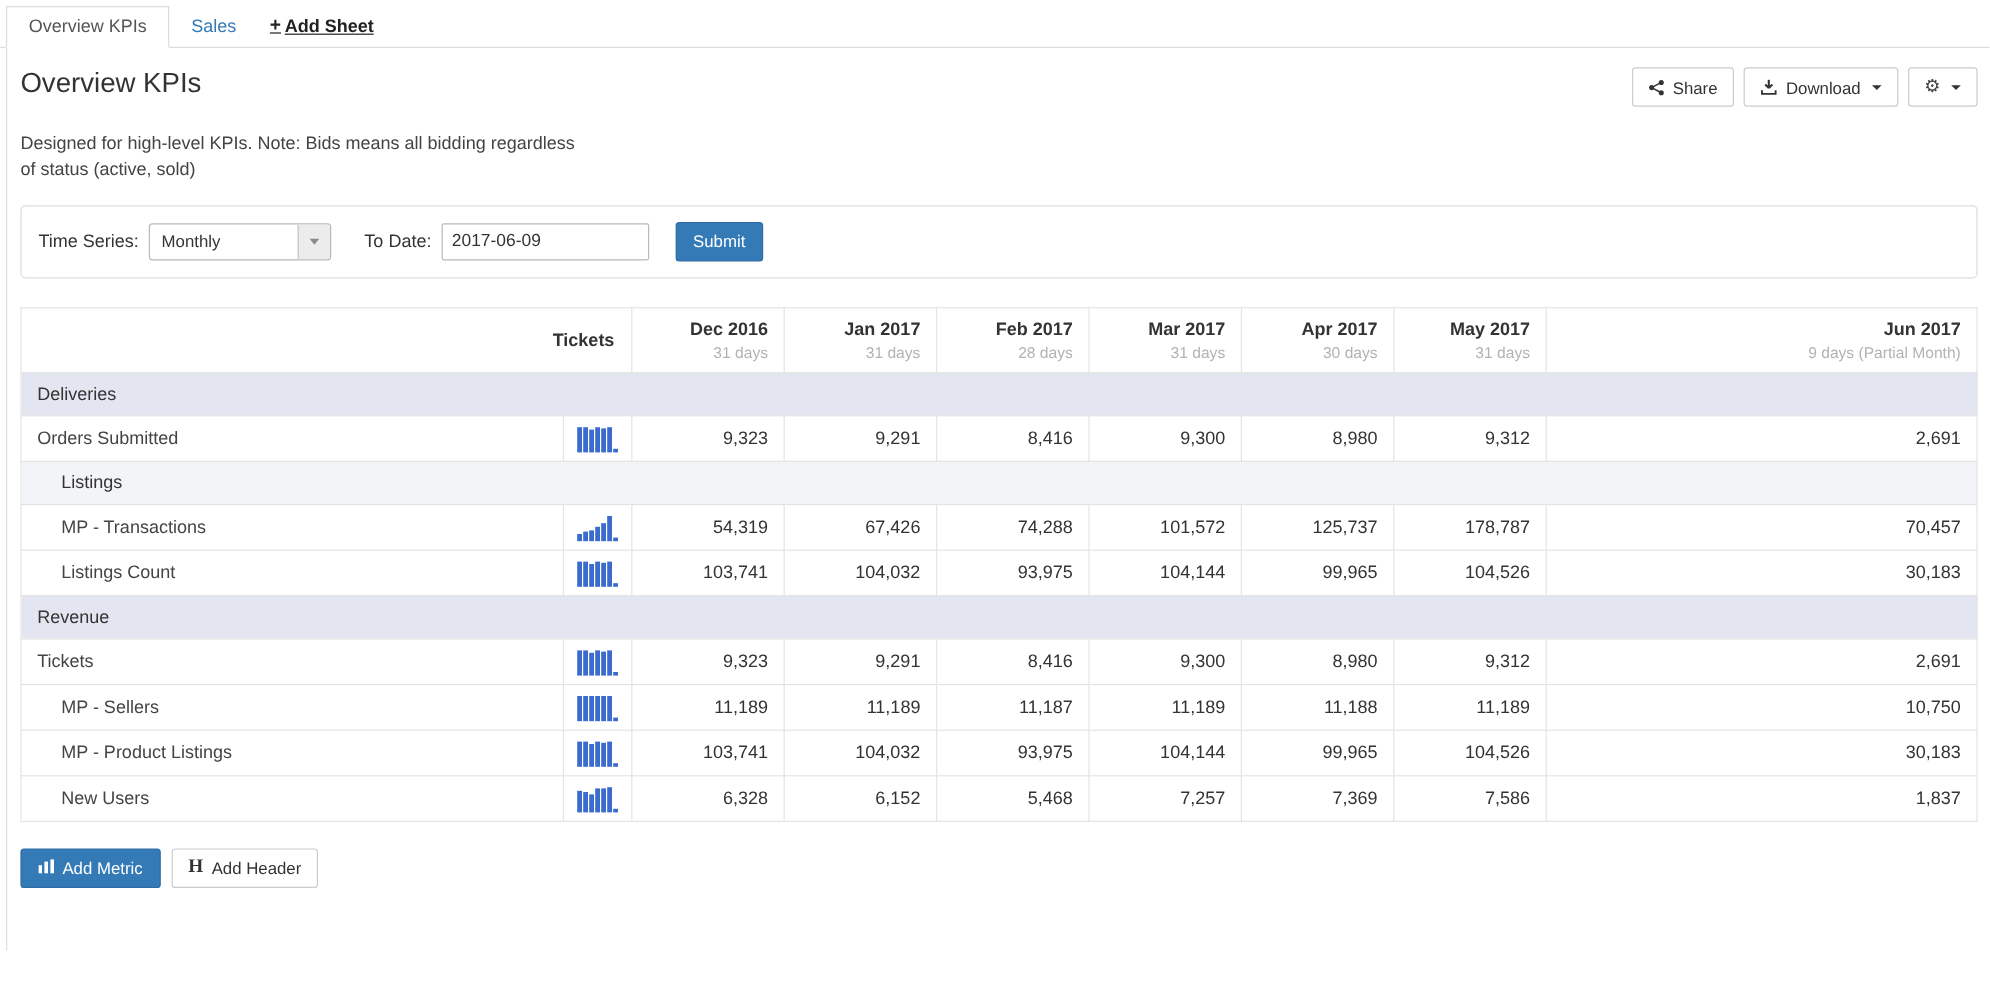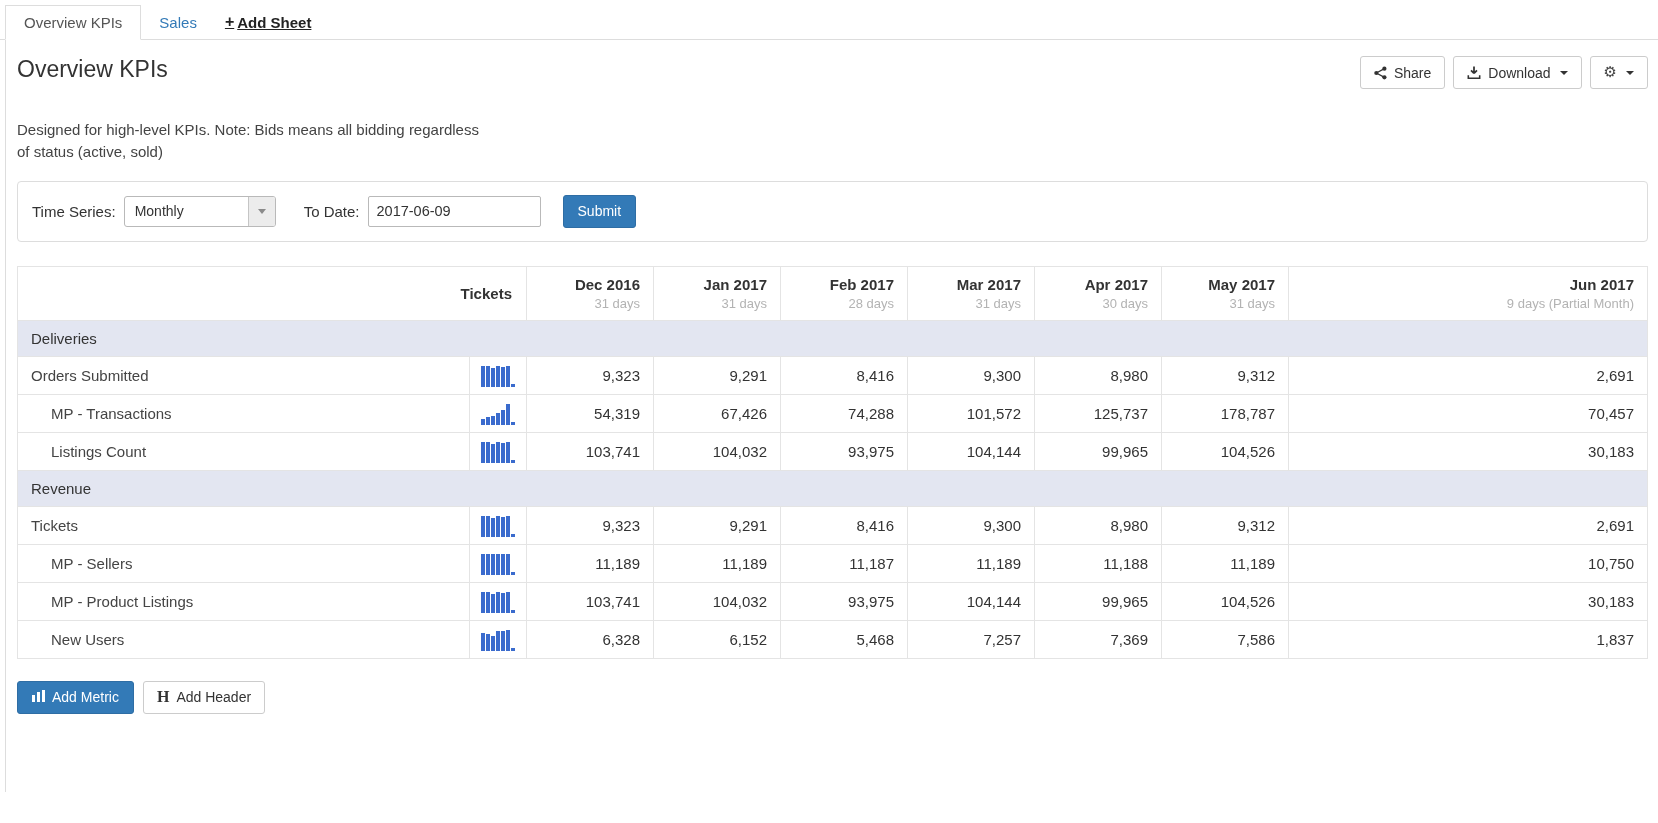--- a/index.html
+++ b/index.html
@@ -60,21 +60,21 @@
     border: 1px solid #ccc; background: #fff; border-radius: 3px;
     padding: 6px 13px; font-size: 14px; color: #333; cursor: pointer; height: 33px;
   }
   .btn svg { display: block; }
   .caret {
     width: 0; height: 0;
     border-left: 4px solid transparent; border-right: 4px solid transparent;
     border-top: 4px solid #333; margin-left: 2px;
   }
   .gear-glyph { font-family: "DejaVu Sans", sans-serif; font-size: 15px; color: #444; line-height: 1; }
-  .description { font-size: 15px; color: #444; line-height: 1.45; margin-top: 30px; max-width: 472px; }
+  .description { font-size: 15px; color: #444; line-height: 1.45; margin-top: 20px; max-width: 472px; }
   
   .filter-panel {
     border: 1px solid #ddd; border-radius: 4px;
     margin: 18px 0 24px; padding: 13px 14px;
     display: flex; align-items: center;
   }
   .filter-label { font-size: 15px; color: #333; margin-right: 8px; }
   .select {
     display: inline-flex; justify-content: space-between; align-items: stretch;
     width: 152px; height: 31px; border: 1px solid #b9b9b9; border-radius: 3px;
@@ -244,20 +244,23 @@
             </div>
           </td>
           <td class="value">9,323</td>
           <td class="value">9,291</td>
           <td class="value">8,416</td>
           <td class="value">9,300</td>
           <td class="value">8,980</td>
           <td class="value">9,312</td>
           <td class="value">2,691</td>
         </tr>
+        <tr class="subsection">
+          <td colspan="9" style="background: rgb(243, 244, 248);">Listings</td>
+        </tr>
         <tr class="metric">
           <td class="label indent">MP - Transactions</td>
           <td class="spark">
             <div class="sparkline">
               <span class="bar" style="height: 6px; background: rgb(58, 107, 205);"></span>
               <span class="bar" style="height: 8px; background: rgb(58, 107, 205);"></span>
               <span class="bar" style="height: 9px; background: rgb(58, 107, 205);"></span>
               <span class="bar" style="height: 12px; background: rgb(58, 107, 205);"></span>
               <span class="bar" style="height: 15px; background: rgb(58, 107, 205);"></span>
               <span class="bar" style="height: 21px; background: rgb(58, 107, 205);"></span>

